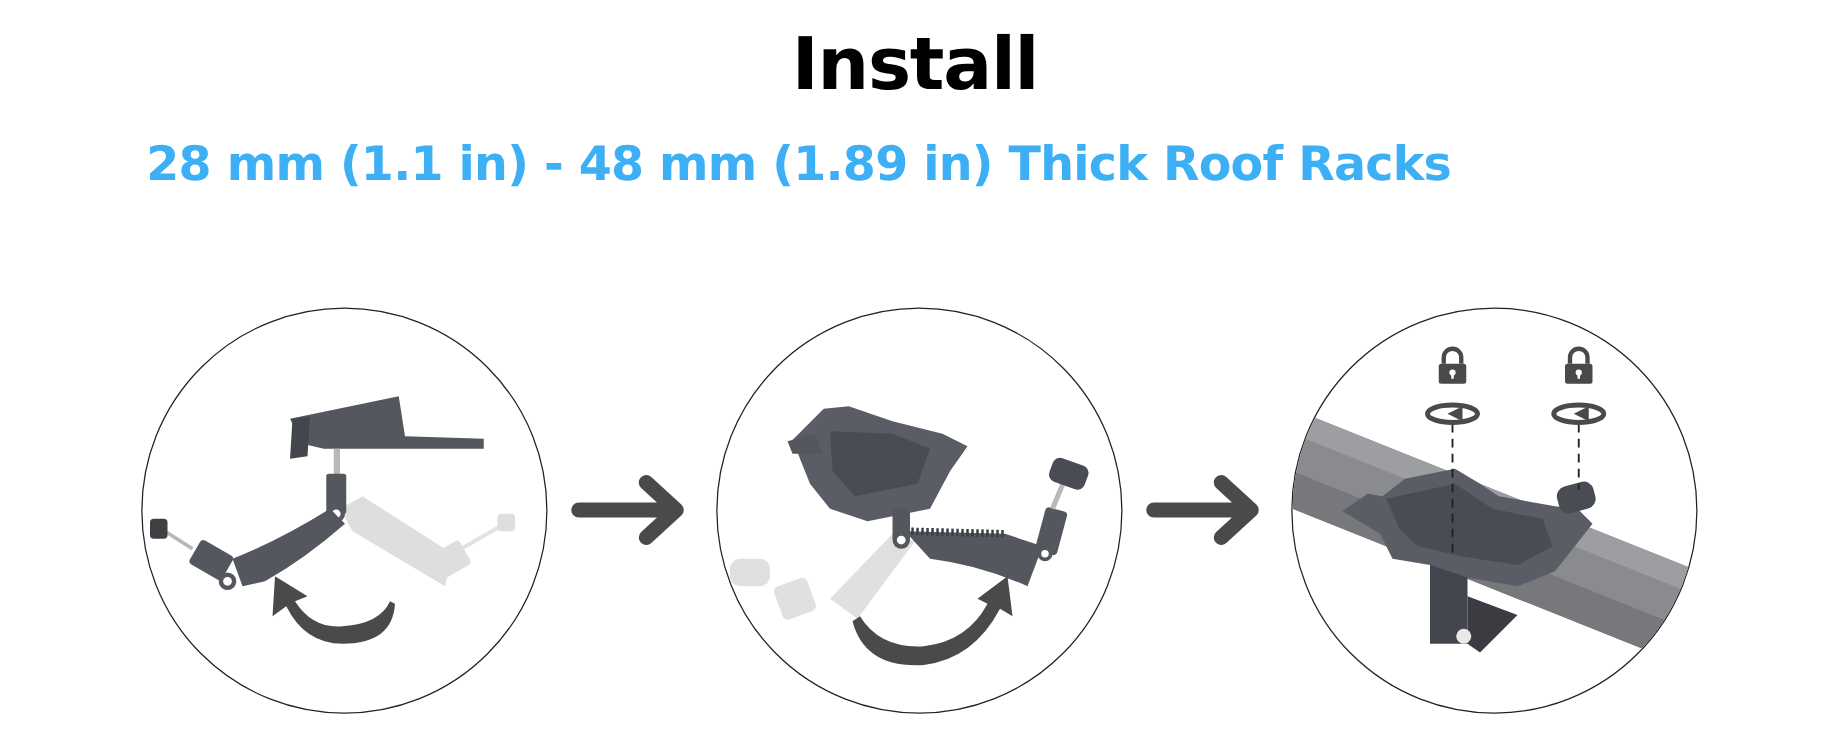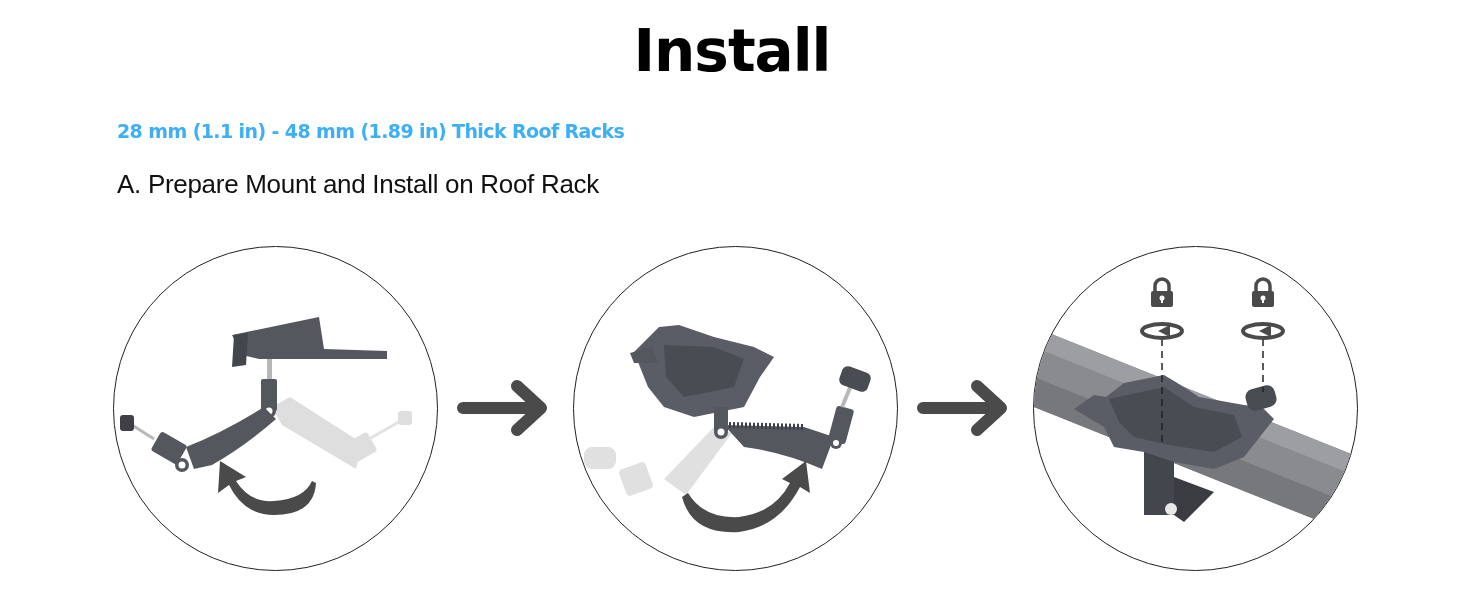--- a/index.html
+++ b/index.html
@@ -6,21 +6,21 @@
     html, body { width: 1464px; height: 600px; background: #ffffff; overflow: hidden; }
     body { position: relative; font-family: "DejaVu Sans", sans-serif; color: #000; }
 
     .title {
       position: absolute; left: 0; top: 16px; width: 1464px; text-align: center;
       font-family: "DejaVu Sans", sans-serif; font-weight: bold; font-size: 58px;
       letter-spacing: -1px; line-height: 70px; color: #000;
     }
     .subtitle {
       position: absolute; left: 117px; top: 112px;
-      font-family: "DejaVu Sans", sans-serif; font-weight: bold; font-size: 19px;
+      font-family: "DejaVu Sans", sans-serif; font-weight: bold; font-size: 38px;
       letter-spacing: -0.6px; color: #3daff4; line-height: 38px; white-space: nowrap;
     }
     .steps { position: absolute; left: 117px; top: 168px; }
     .step {
       font-family: "Liberation Sans", sans-serif; font-size: 26px; line-height: 32px;
       color: #111; white-space: nowrap; letter-spacing: -0.3px;
     }
 
     .circle {
       position: absolute; width: 325px; height: 325px; border-radius: 50%;
@@ -35,21 +35,20 @@
     #a1 { left: 455px; top: 378px; }
     #a2 { left: 915px; top: 378px; }
   </style>
 </head>
 <body>
 
 <div class="title">Install</div>
 <div class="subtitle">28 mm (1.1 in) - 48 mm (1.89 in) Thick Roof Racks</div>
 
 <div class="steps">
-  <div class="step">A. Prepare Mount and Install on Roof Rack</div>
 </div>
 
 <div class="circle" id="c1">
   <svg viewBox="0 0 325 325">
 
     <g fill="#dedede">
       <path d="M158 160 L176 150 Q215 175 248 196 L242 222 Q205 200 168 178 Z"></path>
       <rect x="232" y="190" width="28" height="22" rx="3" transform="rotate(-30 246 201)"></rect>
       <line x1="255" y1="192" x2="290" y2="172" stroke="#e2e2e2" stroke-width="3"></line>
       <rect x="284" y="164" width="14" height="14" rx="3"></rect>

